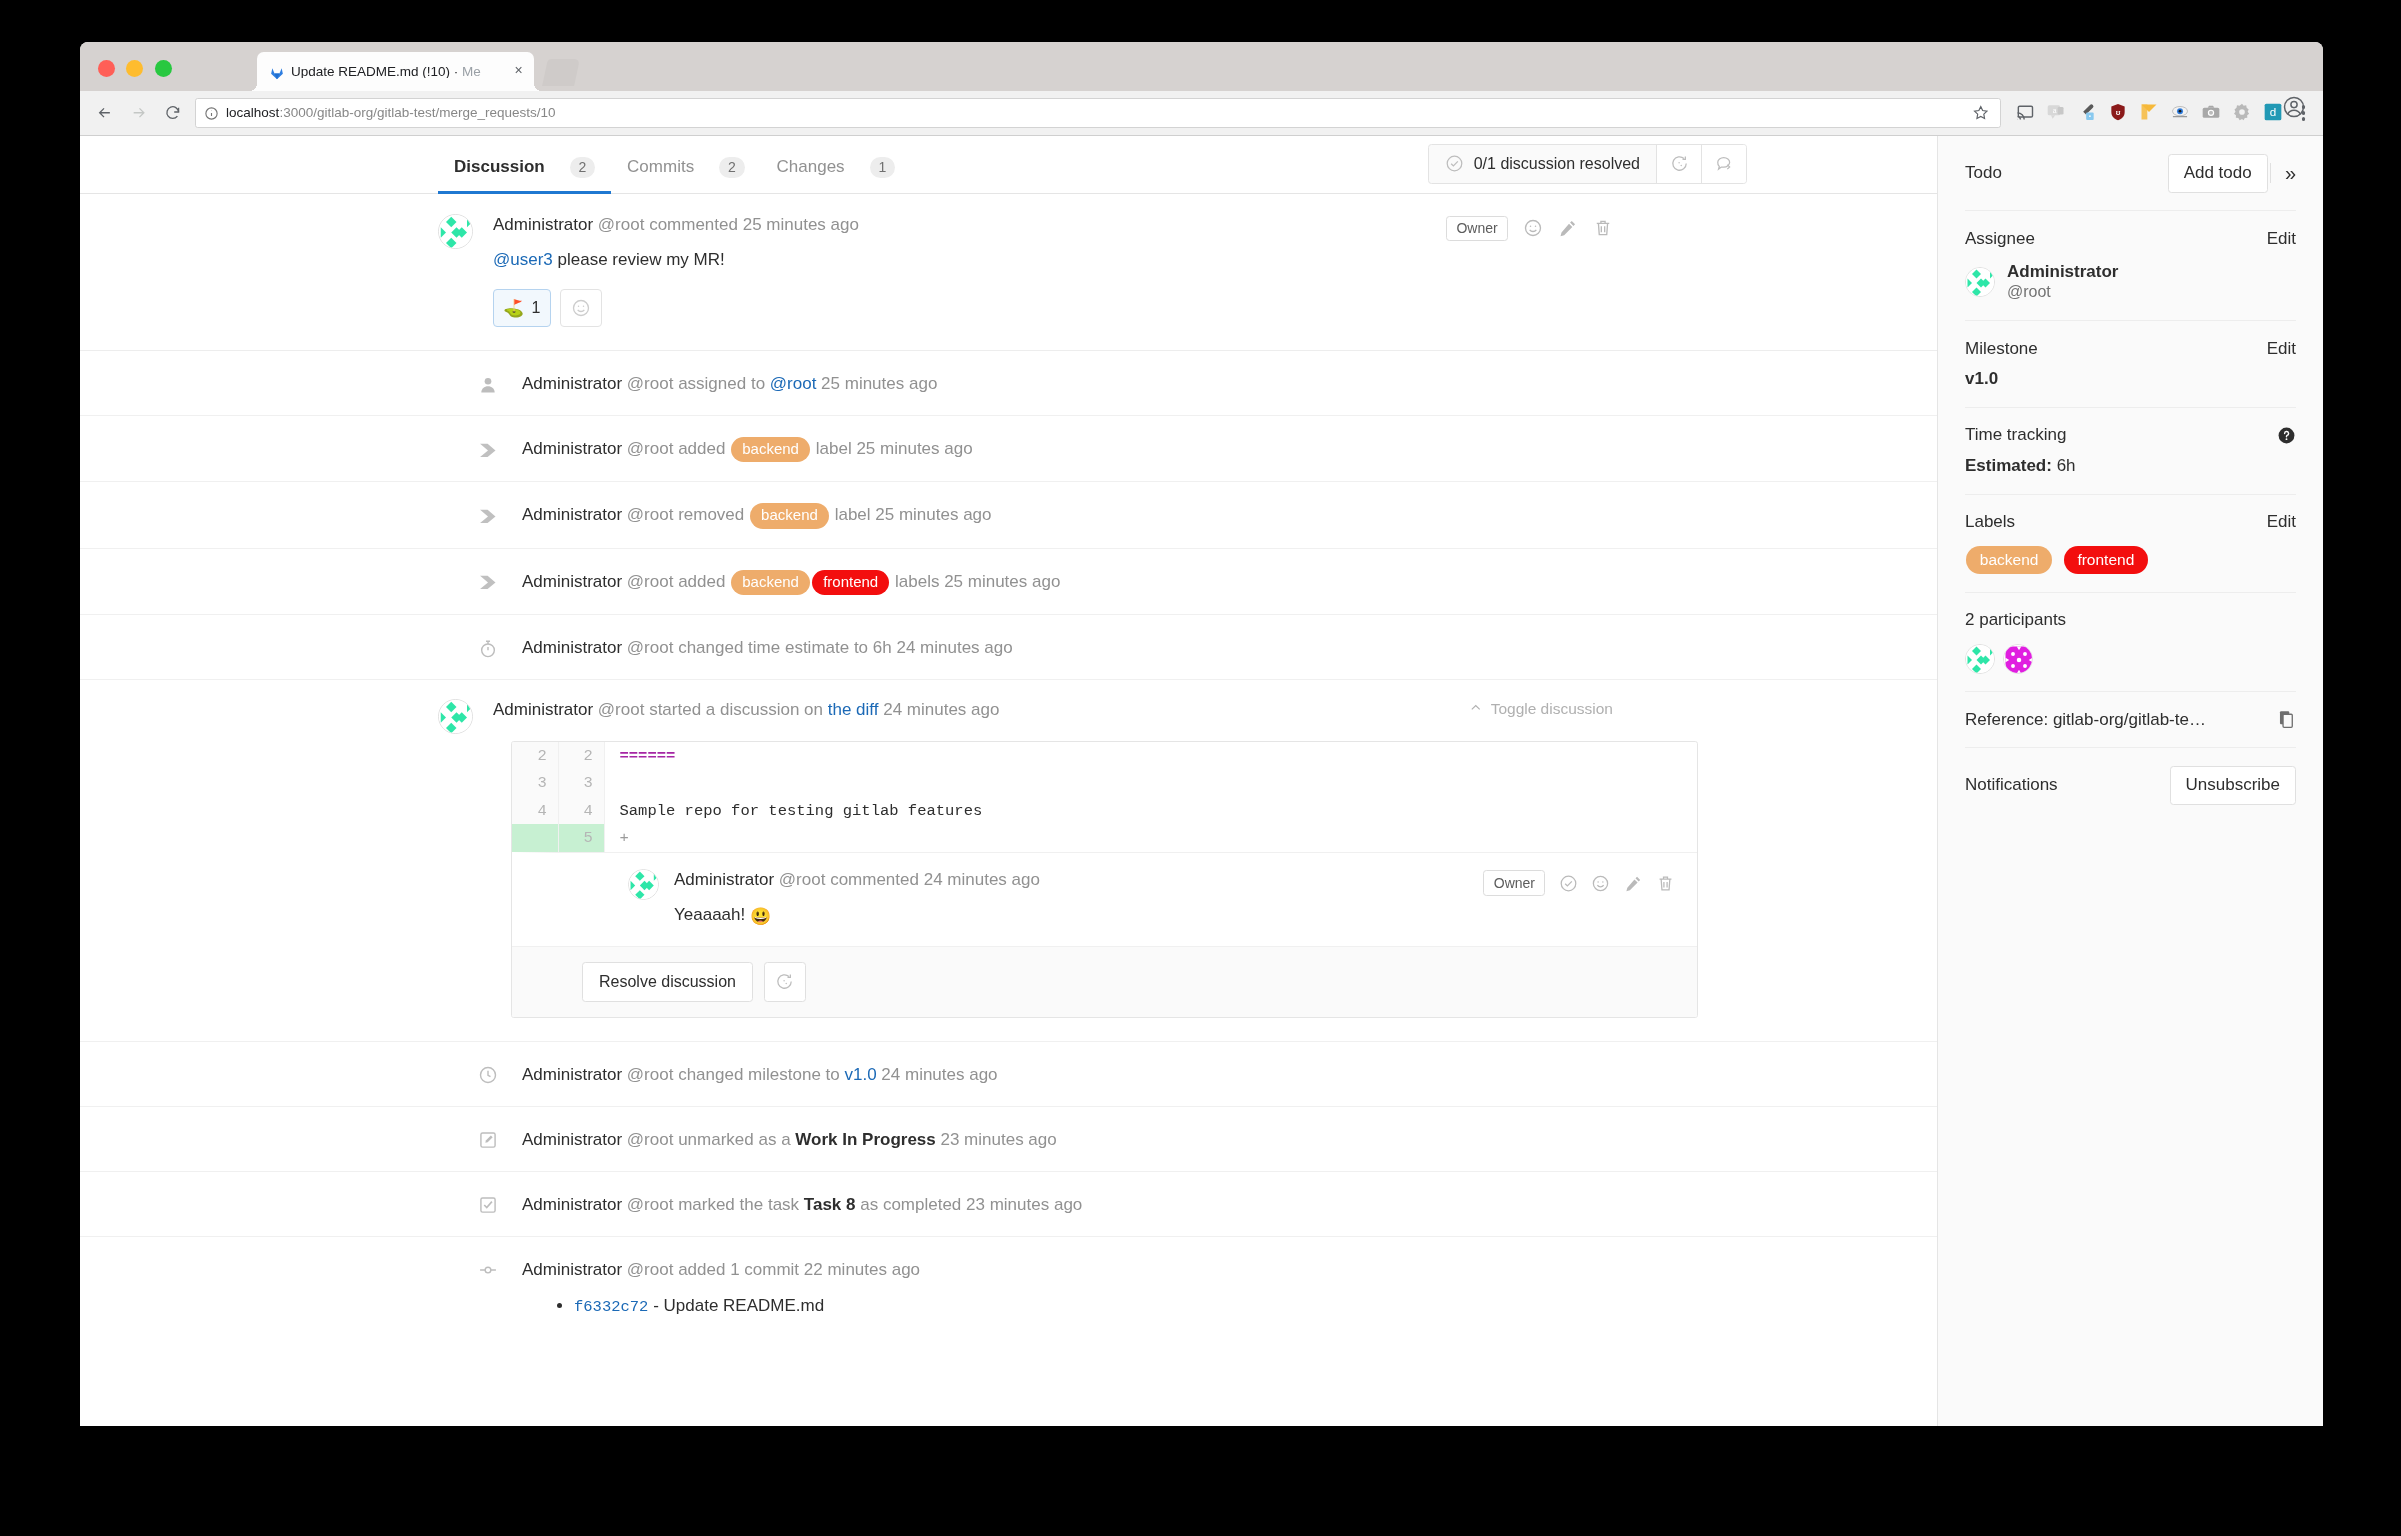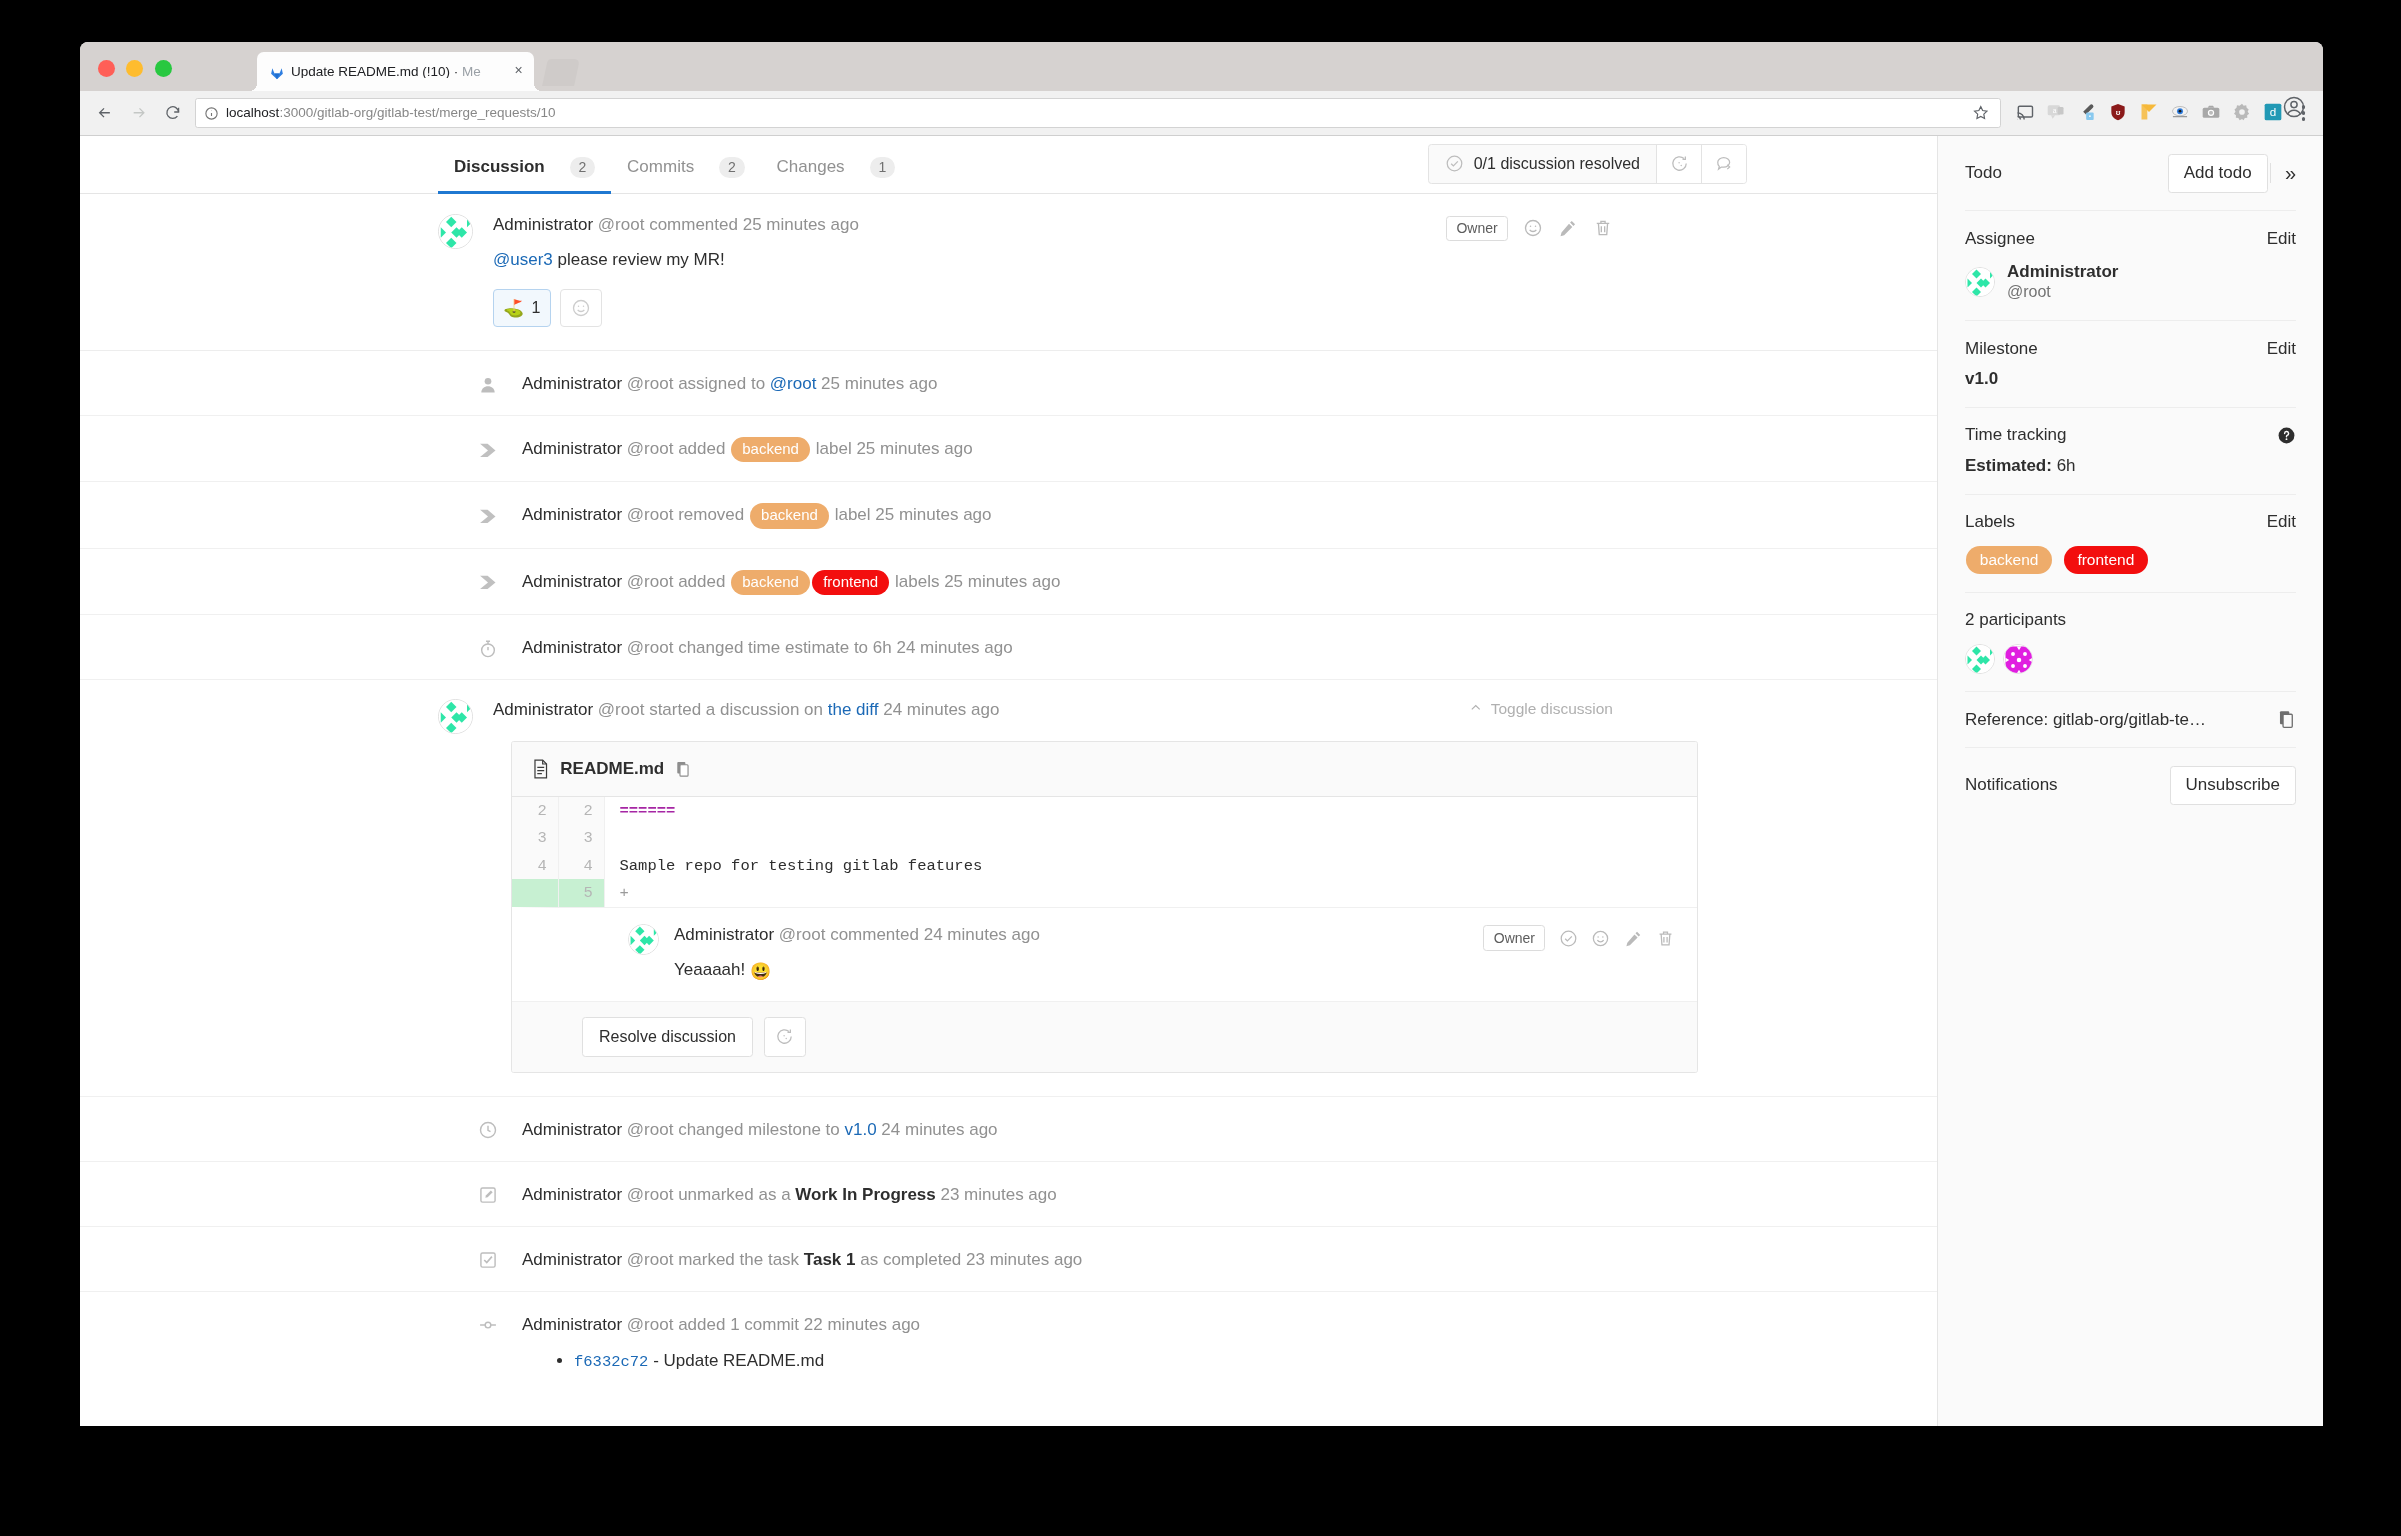--- a/index.html
+++ b/index.html
@@ -750,35 +750,20 @@
           <div class="toggle-disc">
             <span>
               <svg width="13.5" height="13.5" viewBox="0 0 24 24" fill="none" stroke="currentColor" stroke-width="2">
                   <path d="M5 15l7-7 7 7"></path>
                 </svg>
             </span>
             <span>Toggle discussion</span>
           </div>
 
           <div class="diff-card">
-            <div class="diff-file-head">
-              <span style="display:flex;color:#3c3c3c">
-                <svg width="17.5" height="20" viewBox="0 0 22 26" fill="none" stroke="currentColor" stroke-width="1.6">
-                    <path d="M3.5 1.5h10l5 5v18h-15z"></path>
-                    <path d="M13.5 1.5v5h5M6.5 11h9M6.5 15h9M6.5 19h6"></path>
-                  </svg>
-              </span>
-              <span class="diff-file-name">README.md</span>
-              <span style="display:flex;color:#8d8d8d">
-                <svg width="16" height="17.5" viewBox="0 0 22 26" fill="none" stroke="currentColor" stroke-width="1.7">
-                    <rect x="2.5" y="1.5" width="12" height="17" rx="1.4" fill="currentColor" stroke="none"></rect>
-                    <rect x="6.5" y="5.5" width="12" height="17" rx="1.4" fill="#fff" stroke="currentColor"></rect>
-                  </svg>
-              </span>
-            </div>
 
             <table class="diff-table">
               <tbody>
                   <tr>
                 <td class="ln">2</td>
                 <td class="ln">2</td>
                 <td class="code"><span class="hdr">======</span></td>
               </tr>
               <tr>
                 <td class="ln">3</td>
@@ -879,21 +864,21 @@
           <div class="sys-text"><span class="author">Administrator</span><span> @root unmarked as a </span><span class="bold">Work In Progress</span><span> 23 minutes ago</span></div>
         </div>
 
         <div class="sys-note">
           <span class="sys-ico">
             <svg width="20" height="20" viewBox="0 0 24 24" fill="none" stroke="currentColor" stroke-width="1.7">
                 <rect x="3.5" y="3.5" width="17" height="17" rx="2"></rect>
                 <path d="M7.5 12l3 3 6.2-7" stroke-width="2"></path>
               </svg>
           </span>
-          <div class="sys-text"><span class="author">Administrator</span><span> @root marked the task </span><span class="bold">Task 1</span><span> as completed 23 minutes ago</span></div>
+          <div class="sys-text"><span class="author">Administrator</span><span> @root marked the task </span><span class="bold">Task 8</span><span> as completed 23 minutes ago</span></div>
         </div>
 
         <div class="sys-note" style="border-bottom:none">
           <span class="sys-ico">
             <svg width="20" height="20" viewBox="0 0 24 24" fill="none" stroke="currentColor" stroke-width="1.7">
                 <circle cx="12" cy="12" r="3.4"></circle>
                 <path d="M2.5 12h6.1M15.4 12h6.1"></path>
               </svg>
           </span>
           <div class="sys-text">

